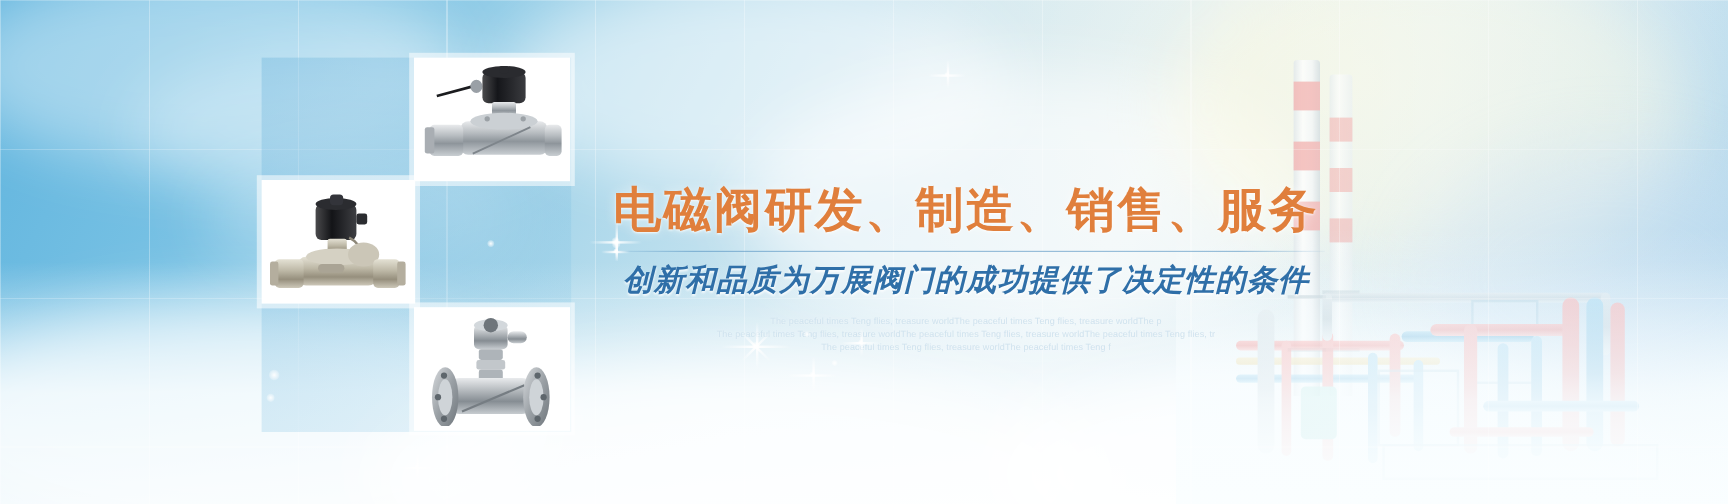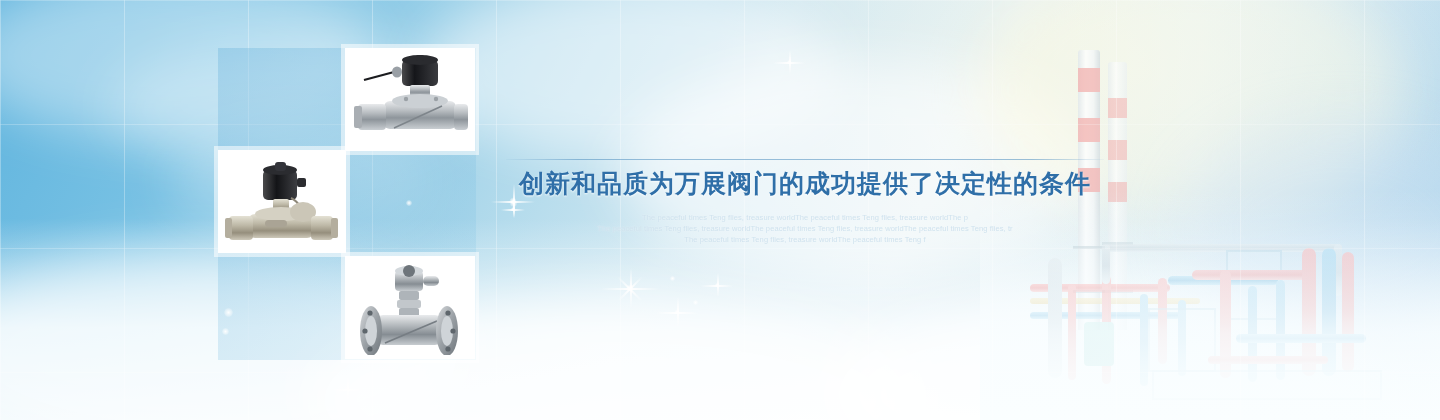--- a/index.html
+++ b/index.html
@@ -88,20 +88,21 @@
   .rule {
     height:1px; width:598px; margin:9px auto 7px;
     background:linear-gradient(to right, rgba(90,150,195,.05), rgba(90,150,195,.60) 12%, rgba(90,150,195,.60) 88%, rgba(90,150,195,.05));
   }
   .subline {
     font-family:"DejaVu Sans","Liberation Sans",sans-serif;
     font-size:25px; font-weight:700; letter-spacing:1px;
     color:#2f6fa8;
     text-shadow:0 1px 2px rgba(255,255,255,.9);
     white-space:nowrap;
+    font-style:italic;
   }
   .fine {
     margin-top:12px; color:#cfe2ee; font-size:7.5px; line-height:11px;
     letter-spacing:.1px; text-shadow:0 0 2px rgba(255,255,255,.5);
   }
   .fine div { white-space:nowrap; overflow:hidden; }
   .fine .f1 { width:100%; }
   .fine .f2 { width:100%; }
   .fine .f3 { width:100%; }
 
@@ -313,20 +314,21 @@
 
       <ellipse cx="98" cy="70" rx="11" ry="25" fill="url(#fl3)"></ellipse>
       <ellipse cx="98" cy="70" rx="6" ry="15" fill="#cfd4d8"></ellipse>
       <circle cx="99" cy="52" r="2.6" fill="#5e666c"></circle>
       <circle cx="104" cy="70" r="2.6" fill="#5e666c"></circle>
       <circle cx="99" cy="88" r="2.6" fill="#5e666c"></circle>
     </svg>
   </div>
 
   <div class="copy">
+    <div class="headline">电磁阀研发、制造、销售、服务</div>
     <div class="rule"></div>
     <div class="subline">创新和品质为万展阀门的成功提供了决定性的条件</div>
     <div class="fine">
       <div class="f1">The peaceful times Teng flies, treasure worldThe peaceful times Teng flies, treasure worldThe p</div>
       <div class="f2">The peaceful times Teng flies, treasure worldThe peaceful times Teng flies, treasure worldThe peaceful times Teng flies, tr</div>
       <div class="f3">The peaceful times Teng flies, treasure worldThe peaceful times Teng f</div>
     </div>
   </div>
 
   <div class="spark" style="left:600px; top:258px; width:60px; height:60px;">

